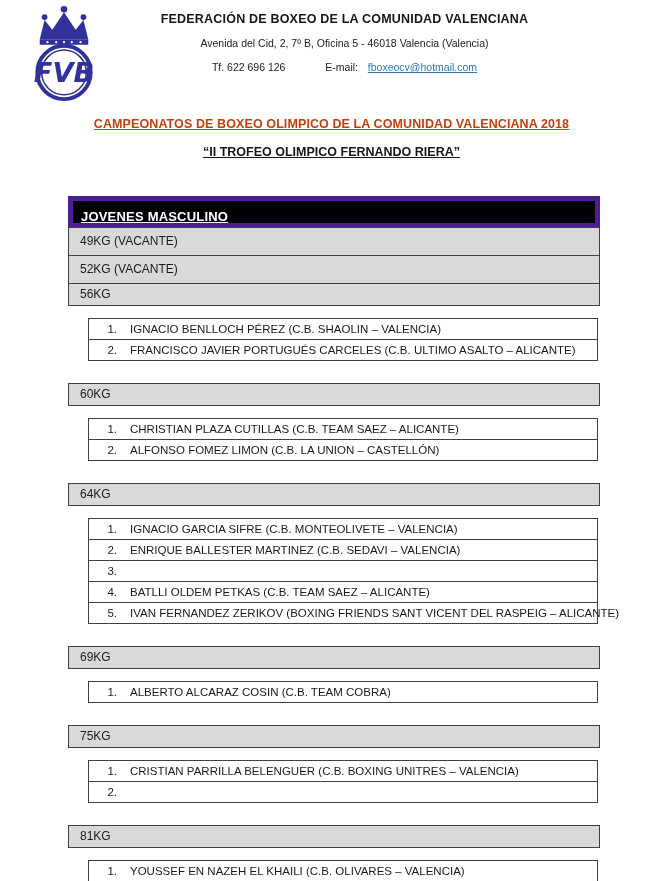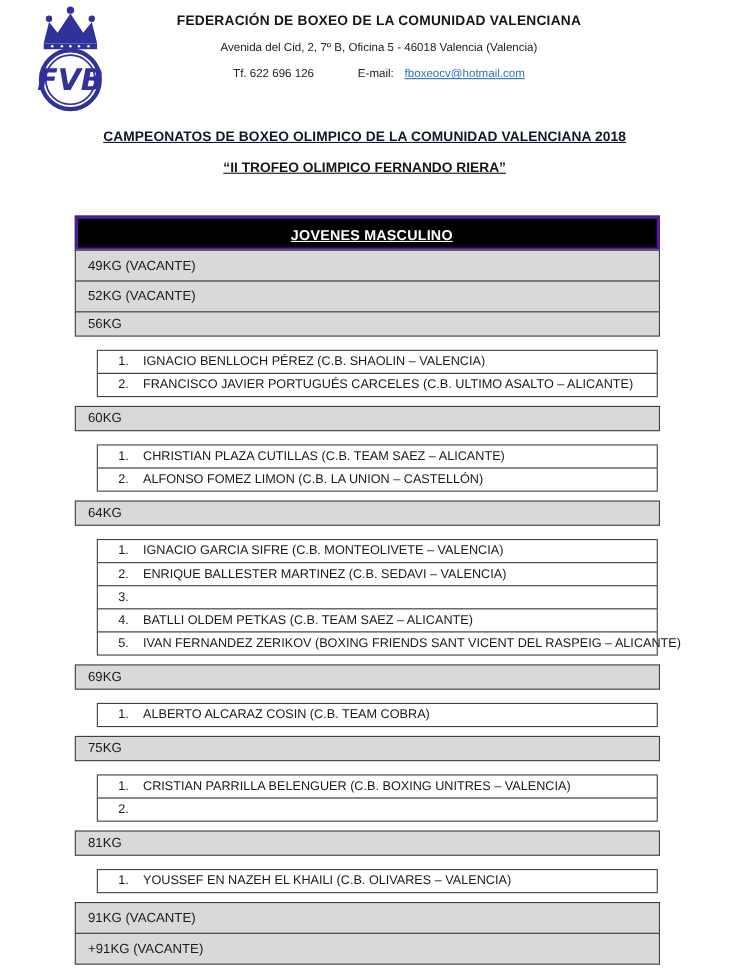--- a/index.html
+++ b/index.html
@@ -16,38 +16,38 @@
   .logo{position:absolute;left:30px;top:4px;width:68px;height:98px;}
   .head-text{position:absolute;left:92px;right:66px;top:12px;text-align:center;}
   .org-name{font-size:12.5px;font-weight:bold;letter-spacing:.2px;color:#161616;}
   .org-address{margin-top:11px;font-size:10.5px;color:#222;}
   .org-contact{margin-top:12px;font-size:10.5px;color:#222;}
   .contact-gap{display:inline-block;width:34px;}
   .small-gap{display:inline-block;width:4px;}
   .email-link{color:#2e75b5;text-decoration:underline;cursor:pointer;}
   
   .titles{margin-top:12px;text-align:center;}
-  .doc-title{font-size:12.5px;font-weight:bold;text-decoration:underline;color:#0f172a;letter-spacing:.1px;}
+  .doc-title{font-size:12.5px;font-weight:bold;text-decoration:underline;color:#c2410c;letter-spacing:.1px;}
   .doc-subtitle{margin-top:14px;font-size:12.5px;font-weight:bold;text-decoration:underline;color:#161616;text-align:center;}
   
   .results{position:absolute;left:68px;top:196px;width:532px;}
   .section-bar{
-    background:#000;border:3px solid #4c1d95;box-sizing:border-box;
-    height:32px;line-height:30px;padding-left:8px;text-align:center;
+    background:#000;border:5px solid #4c1d95;box-sizing:border-box;
+    height:32px;line-height:30px;padding-left:8px;
   }
   .section-bar span{
     color:#fff;font-weight:bold;font-size:13px;text-decoration:underline;letter-spacing:.2px;
   }
   .weight-row{
     background:#d9d9d9;border:1px solid #404040;box-sizing:border-box;
     height:23px;line-height:21px;padding-left:11px;font-size:12px;color:#1a1a1a;
   }
   .weight-row.vacant{height:29px;line-height:27px;}
   .weight-row.attached{margin-top:-1px;}
-  .weight-row.spaced{margin-top:8px;}
+  .weight-row.spaced{margin-top:22px;}
   .entries{margin:12px 0 0 20px;width:510px;}
   .entry-row{
     display:flex;background:#fff;border:1px solid #404040;box-sizing:border-box;
     height:22px;line-height:20px;font-size:11.5px;color:#1a1a1a;
   }
   .entry-row + .entry-row{margin-top:-1px;}
   .entry-num{width:28px;text-align:right;flex:none;}
   .entry-name{margin-left:13px;white-space:nowrap;}
 </style>
 </head>

